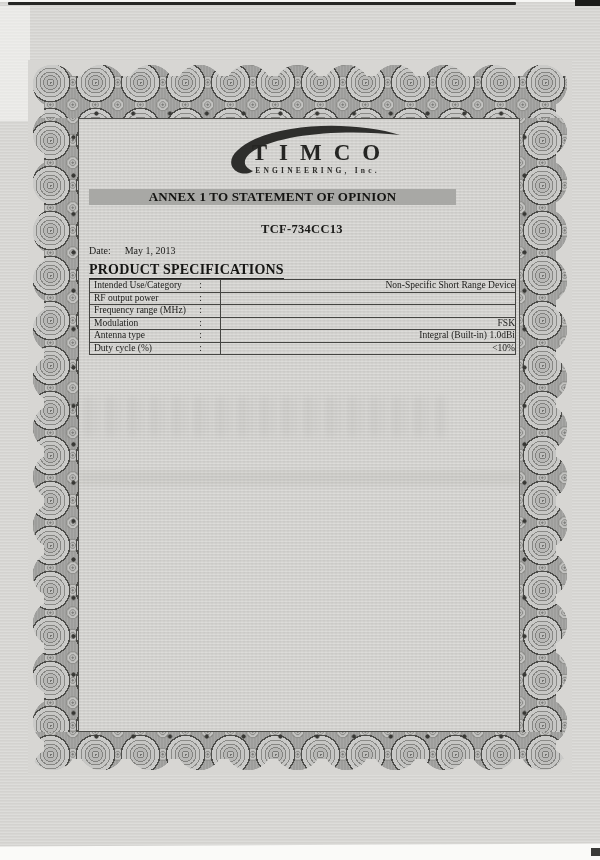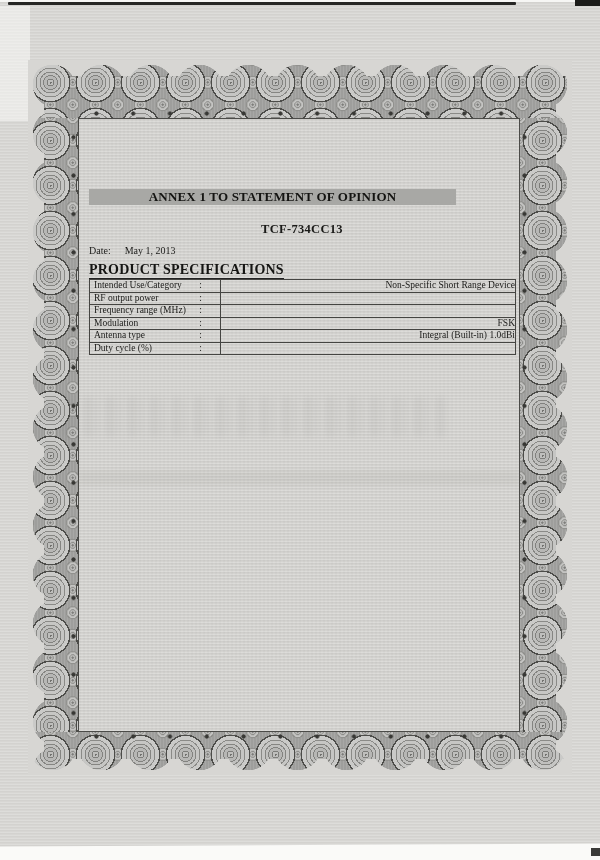--- a/index.html
+++ b/index.html
@@ -77,21 +77,21 @@
     text-align:center;line-height:16px;font-weight:bold;font-size:13px;letter-spacing:.2px;color:#141412;}
   .doc-number{position:absolute;left:10px;top:103px;width:426px;text-align:center;
     font-weight:bold;font-size:12.5px;letter-spacing:.3px;color:#1a1a18;}
   .date-line{position:absolute;left:10px;top:126px;font-size:10px;}
   .date-label{margin-right:14px;}
   .spec-heading{position:absolute;left:10px;top:143px;font-size:14px;font-weight:bold;
     letter-spacing:.2px;color:#151513;border-bottom:1px solid #222;}
   
   .spec-table{position:absolute;left:10px;top:160px;width:427px;border:1px solid #454542;box-sizing:border-box;}
   .spec-row{display:flex;height:11.5px;line-height:11.5px;font-size:9.5px;border-bottom:1px solid #454542;}
-  .spec-row:last-child{border-bottom:none;flex-direction:column;}
+  .spec-row:last-child{border-bottom:none;}
   .spec-label-cell{width:131px;padding-left:4px;border-right:1px solid #454542;
     display:flex;justify-content:space-between;box-sizing:border-box;}
   .spec-colon{padding-right:18px;}
   .spec-value-cell{flex:1;padding-left:8px;white-space:nowrap;overflow:hidden;text-align:right;}
   
   .watermark{position:absolute;left:-15px;top:278px;width:385px;height:40px;filter:blur(3.5px);opacity:.8;
     background-image:repeating-linear-gradient(90deg,
       rgba(75,75,72,.16) 0 4px, rgba(0,0,0,0) 4px 10px,
       rgba(75,75,72,.10) 10px 13px, rgba(0,0,0,0) 13px 22px);}
 </style>
@@ -115,20 +115,27 @@
     <div class="carve carve-left"></div>
     <div class="carve carve-right"></div>
     <div class="dots dots-top"></div>
     <div class="dots dots-bottom"></div>
     <div class="dots dots-left"></div>
     <div class="dots dots-right"></div>
 
     <div class="field">
       <div class="scanband"></div>
 
+      <div class="logo">
+        <svg class="swoosh" viewBox="0 0 196 56" xmlns="http://www.w3.org/2000/svg">
+          <path d="M 188 13 C 150 1, 84 -1, 43 17 C 24 26, 15 37, 21 46 C 25 52, 35 53.5, 41 49 C 31 45, 29 37, 42 28.5 C 70 11, 136 7, 188 13 Z" fill="#2e2e2c"></path>
+        </svg>
+        <div class="brand">TIMCO</div>
+        <div class="brand-sub">ENGINEERING, Inc.</div>
+      </div>
 
       <div class="title-bar">ANNEX 1 TO STATEMENT OF OPINION</div>
 
       <div class="doc-number">TCF-734CC13</div>
 
       <div class="date-line">
         <span class="date-label">Date:</span><span>May 1, 2013</span>
       </div>
 
       <div class="spec-heading">PRODUCT SPECIFICATIONS</div>

